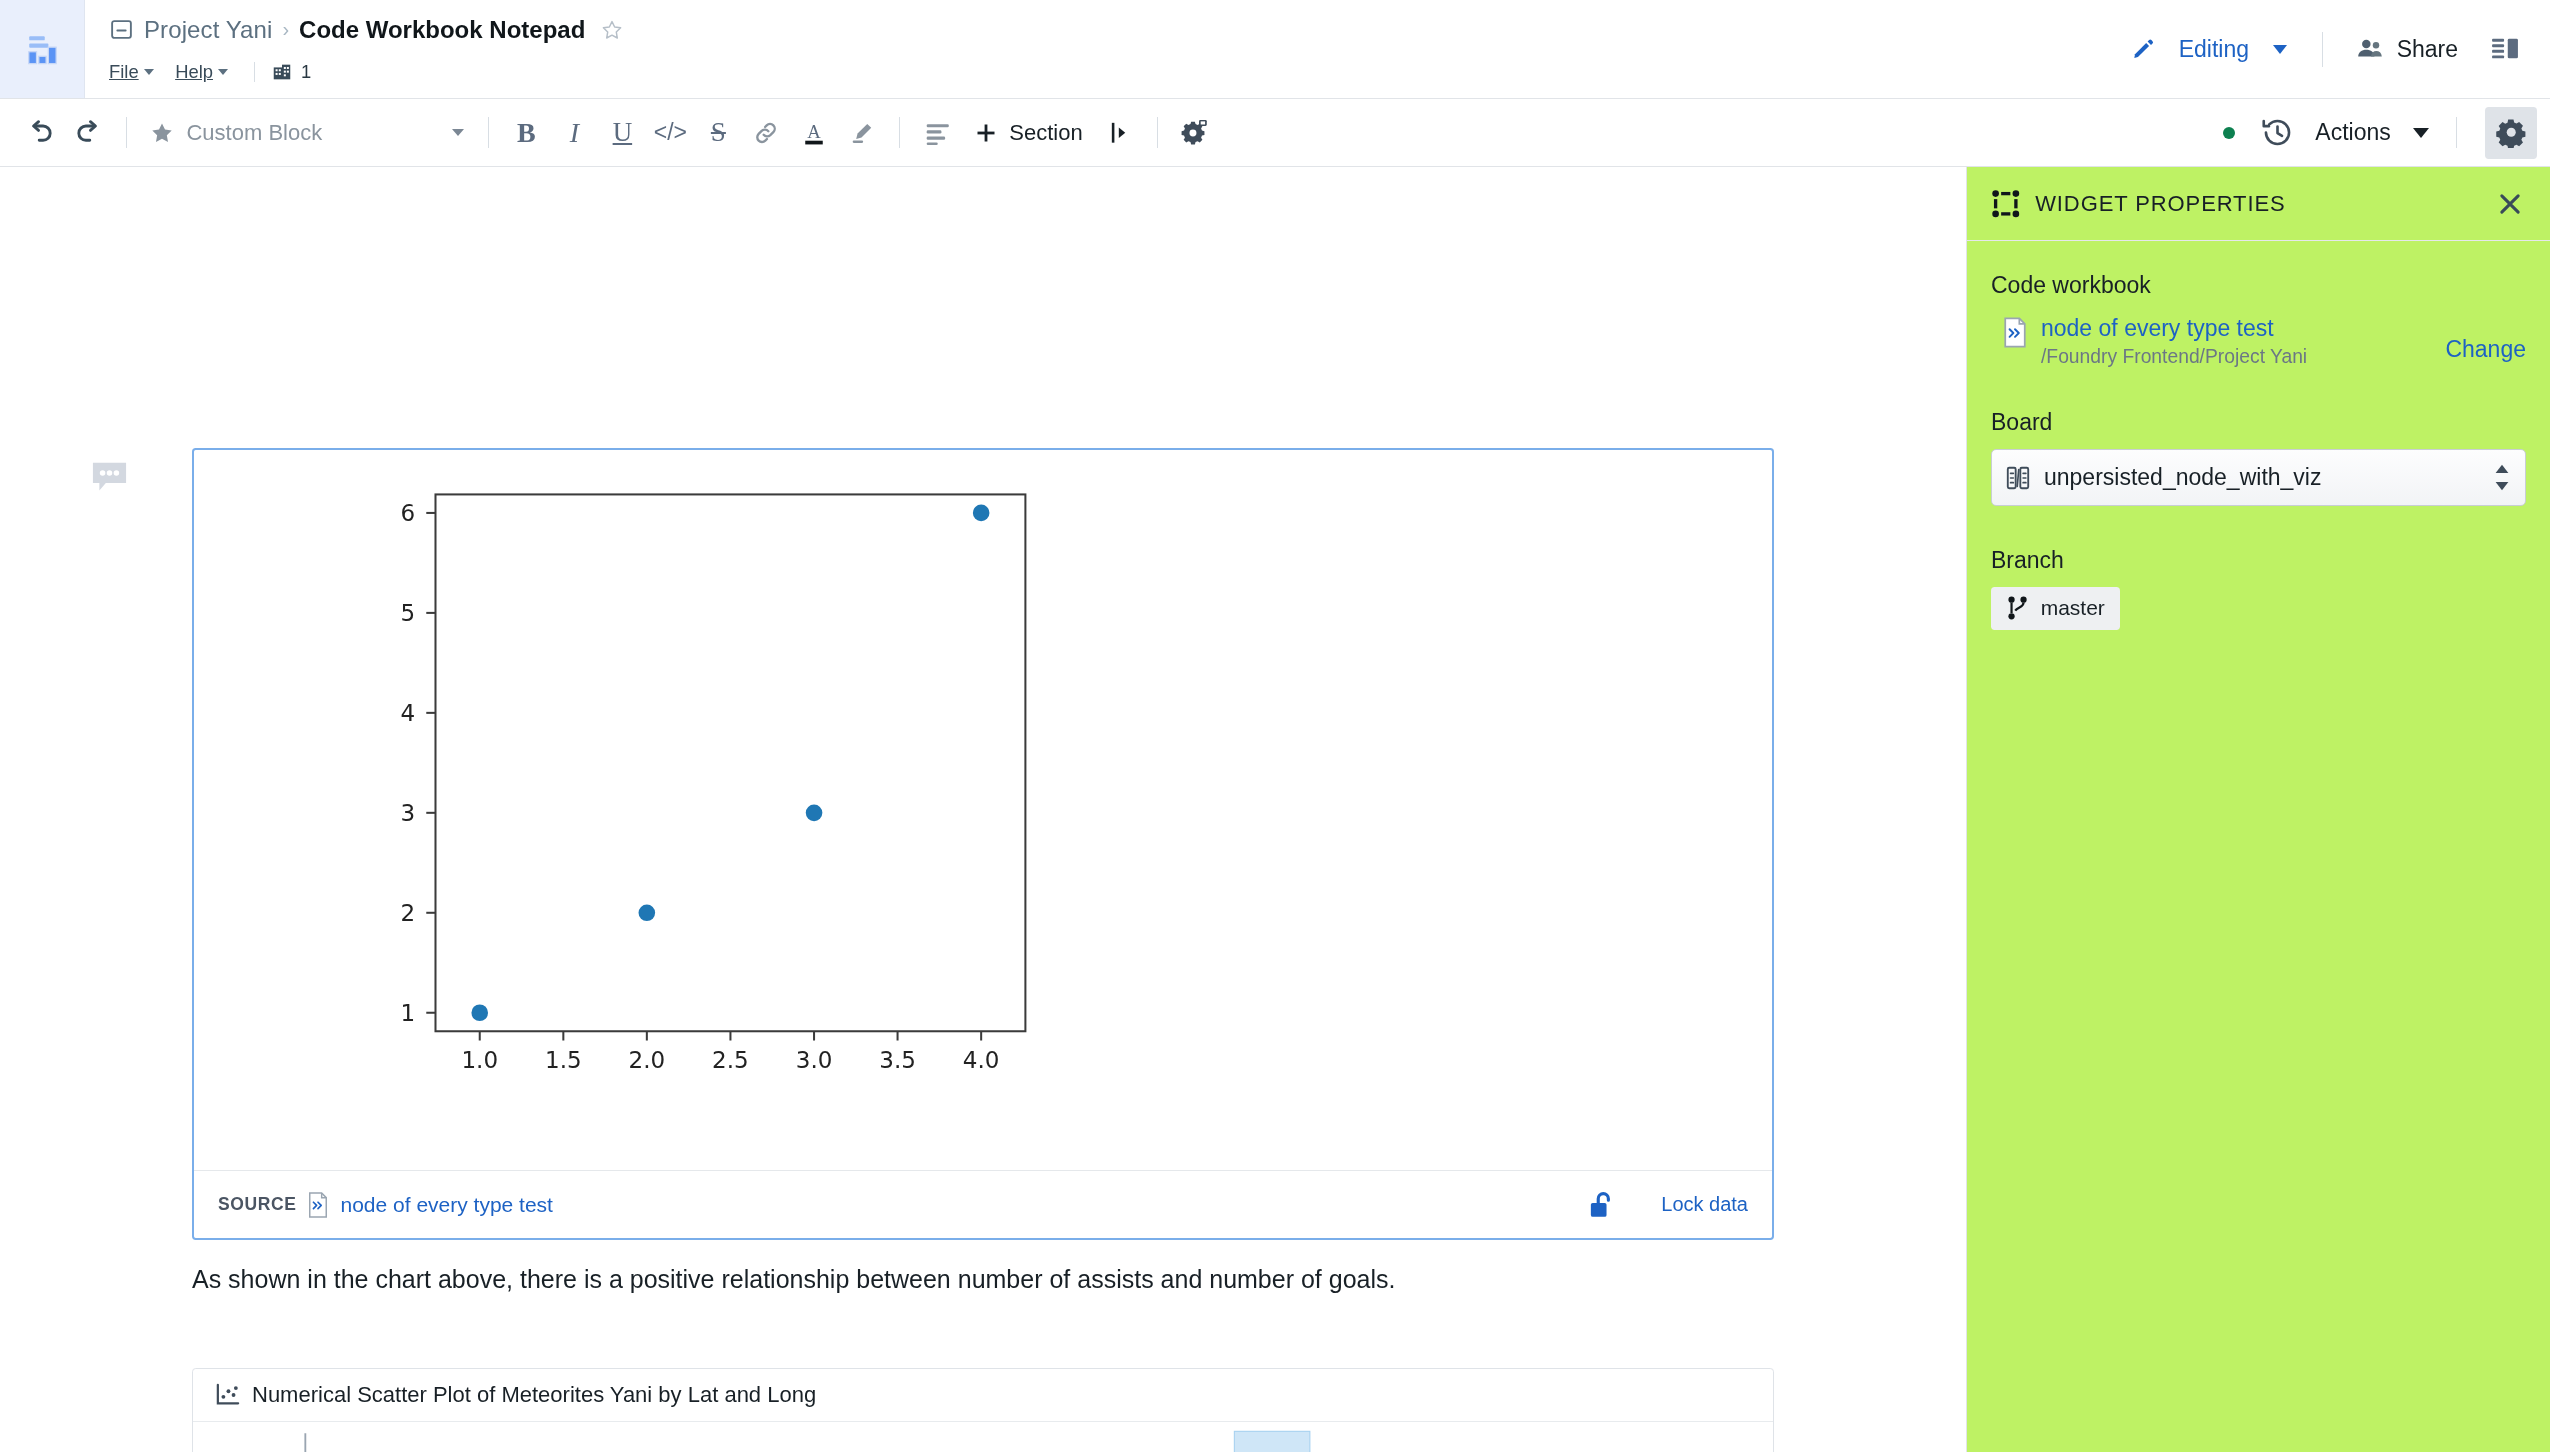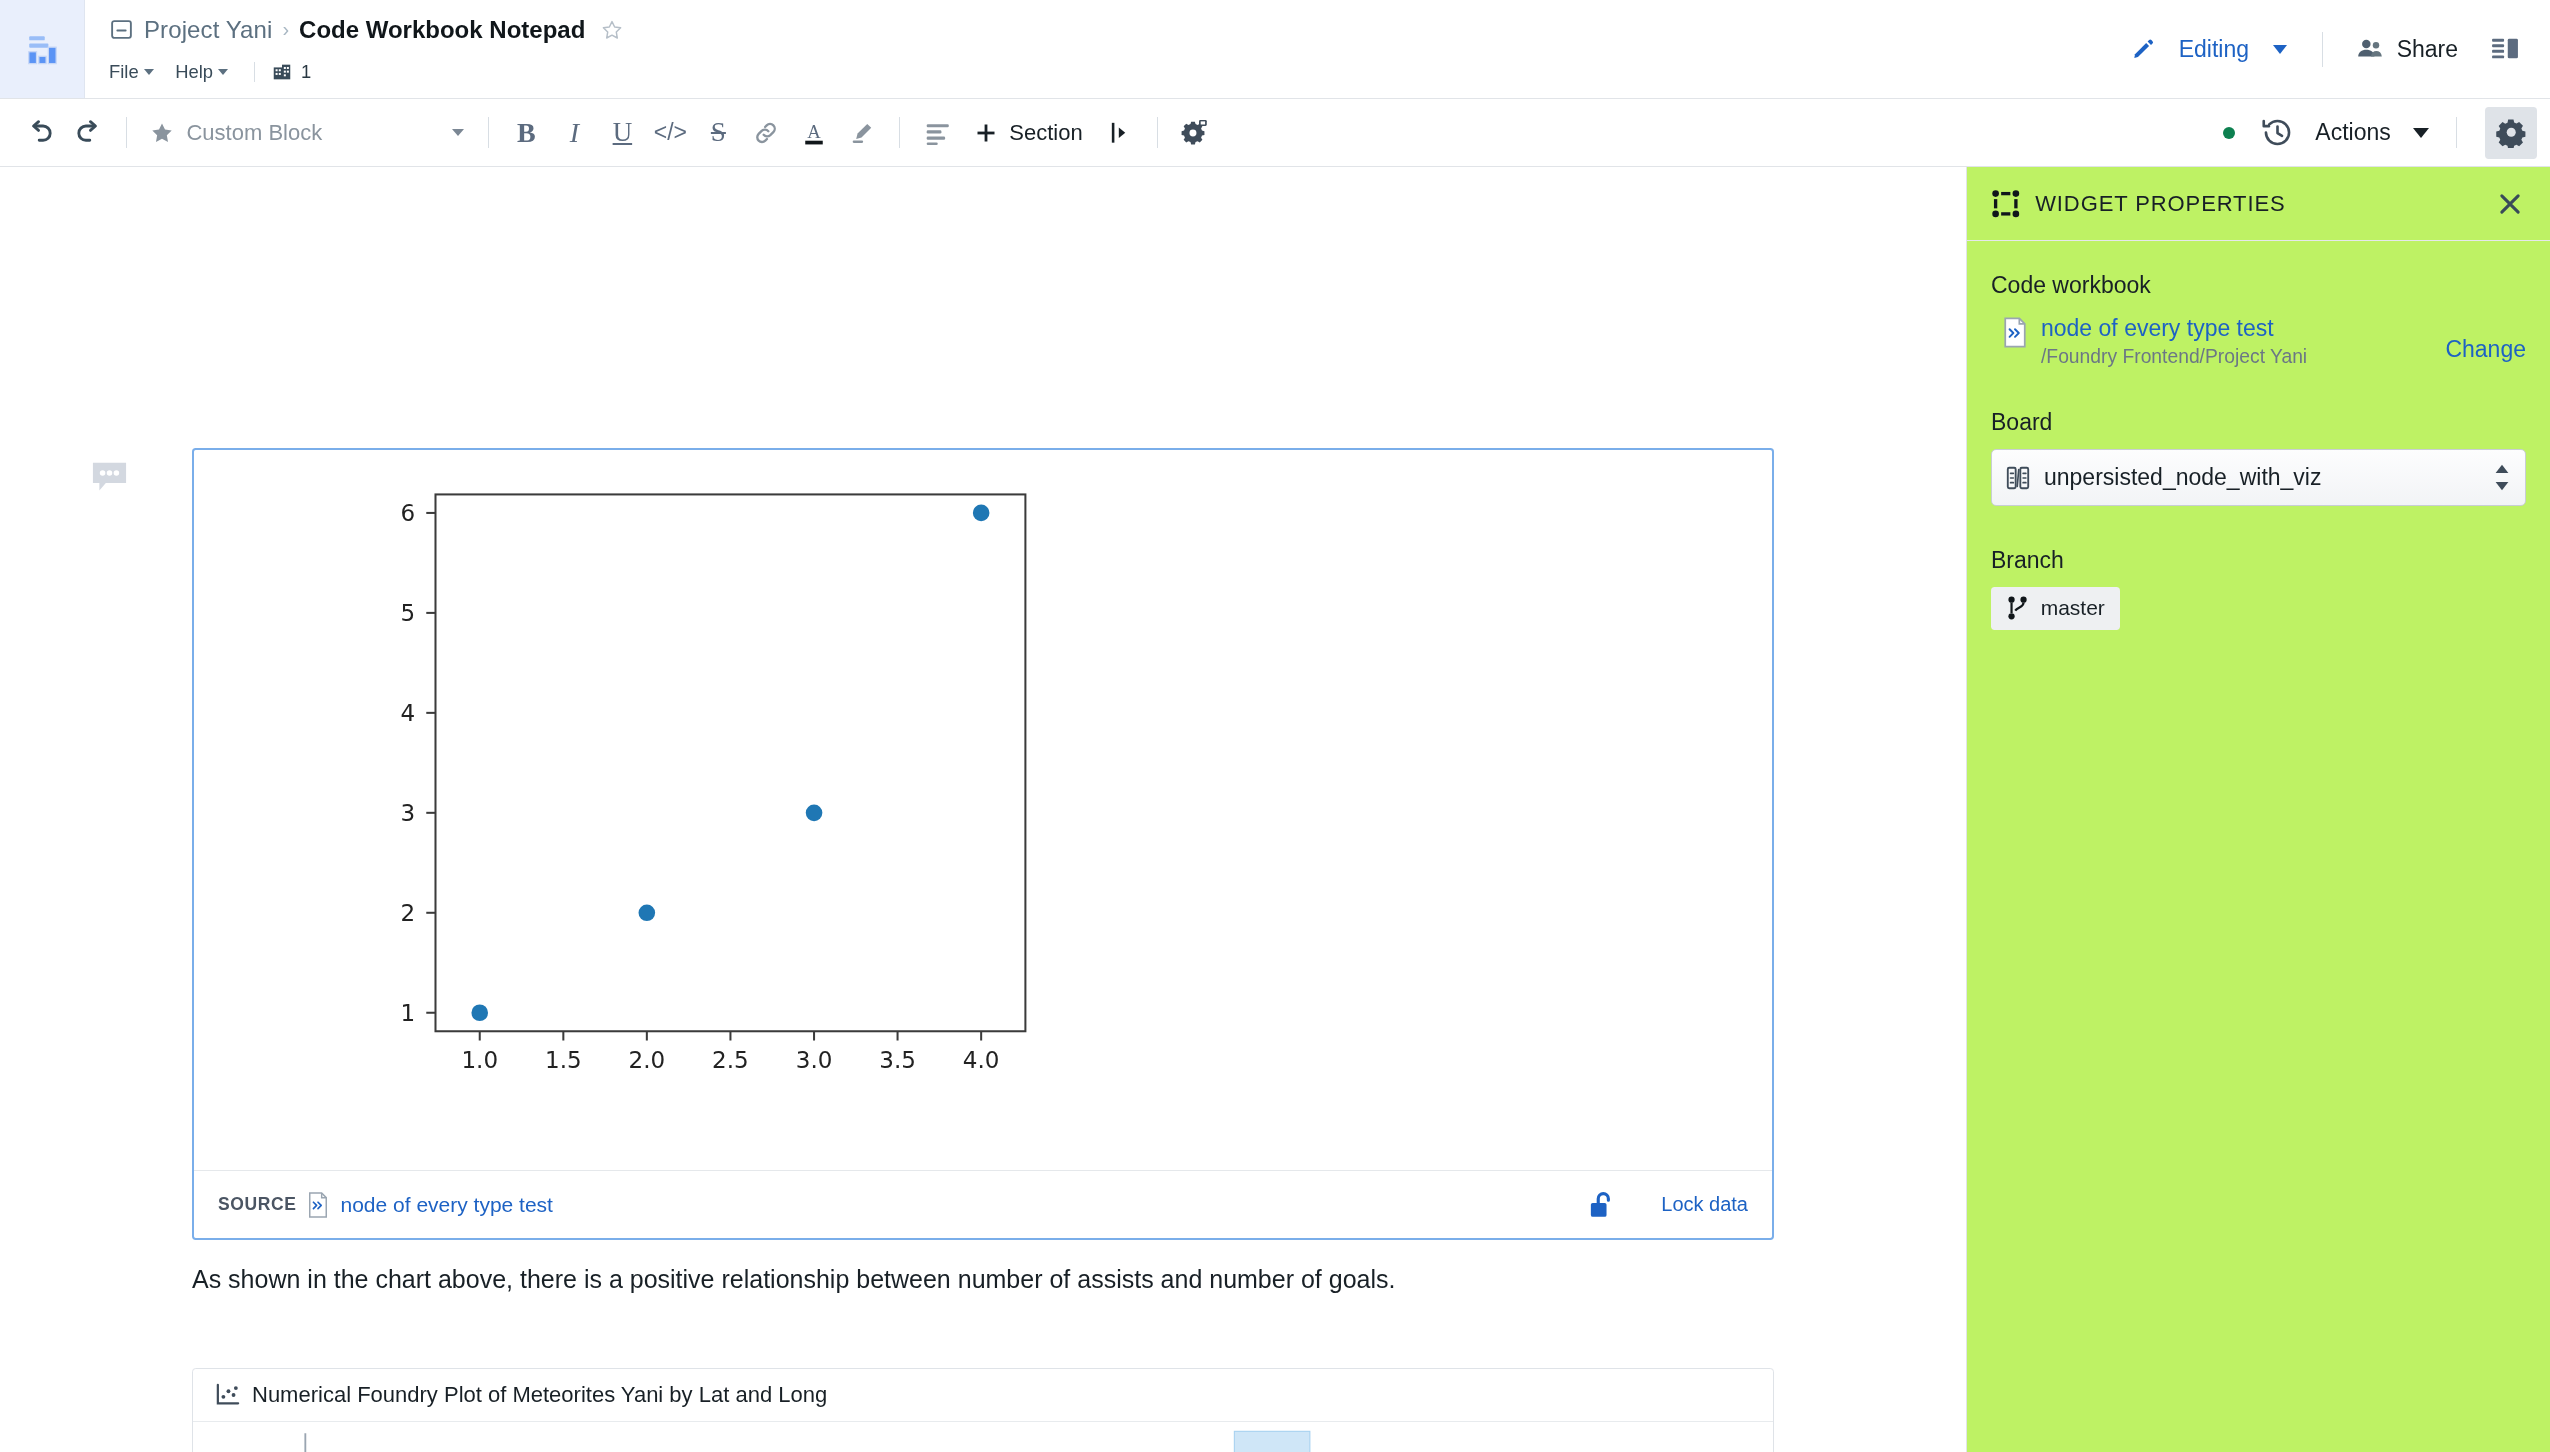--- a/index.html
+++ b/index.html
@@ -30,21 +30,21 @@
   .crumb-project {
     font-size: 24px; color: #5c7080; letter-spacing: 0.1px;
   }
   .crumb-sep { font-size: 20px; color: #a7b6c2; }
   .crumb-title { font-size: 24px; font-weight: bold; color: #10161a; }
   .star-icon { width: 22px; height: 22px; margin-left: 5.5px; flex: none; }
 
   .menurow { display: flex; align-items: center; gap: 0px; height: 39px; }
   .menu-item {
     font-size: 18.4px; color: #394b59; display: flex; align-items: center;
-    gap: 5.5px; padding: 3.7px 10px 3.7px 0; cursor: pointer;
+    gap: 5.5px; padding: 3.7px 10px 3.7px 0; cursor: pointer; text-decoration: underline;
   }
   .menu-item:first-child { padding-left: 0; }
   .caret { width: 0; height: 0; border-left: 5.5px solid transparent; border-right: 5.5px solid transparent; border-top: 6.4px solid #5c7080; }
   .menu-divider { width: 0.9px; height: 20px; background: #d8dee4; margin: 0 15.7px; }
   .org-chip { display: flex; align-items: center; gap: 8.3px; font-size: 18.4px; color: #293742; }
   .org-icon { width: 22px; height: 22px; }
 
   .header-right { display: flex; align-items: center; padding-right: 20px; gap: 0; }
   .editing-btn {
     display: flex; align-items: center; gap: 24px; color: #1d62c4;
@@ -475,21 +475,21 @@
 
       <div class="widget2">
         <div class="w2-head">
           <svg class="w2-icon" viewBox="0 0 28 26">
             <path d="M3 2v20h22" fill="none" stroke="#3f4c5a" stroke-width="2.4" stroke-linecap="round"></path>
             <circle cx="9" cy="15" r="2.1" fill="#3f4c5a"></circle>
             <circle cx="14.5" cy="9" r="2.1" fill="#3f4c5a"></circle>
             <circle cx="20" cy="13" r="2.1" fill="#3f4c5a"></circle>
             <circle cx="22.5" cy="5.5" r="2.1" fill="#3f4c5a"></circle>
           </svg>
-          <span class="w2-title">Numerical Foundry Plot of Meteorites Yani by Lat and Long</span>
+          <span class="w2-title">Numerical Scatter Plot of Meteorites Yani by Lat and Long</span>
         </div>
         <div class="w2-plot">
           <svg viewBox="0 0 1716 242" preserveAspectRatio="none" style="width:100%;height:100%">
 
             <rect x="1131" y="10" width="82" height="232" fill="#cfe6f7" stroke="#a8d2f0" stroke-width="1.2"></rect>
 
             <line x1="122" y1="12" x2="122" y2="242" stroke="#9aa5b1" stroke-width="2"></line>
 
             <g stroke="#dde3ea" stroke-width="2">
               <line x1="122" y1="53" x2="1500" y2="53"></line>

